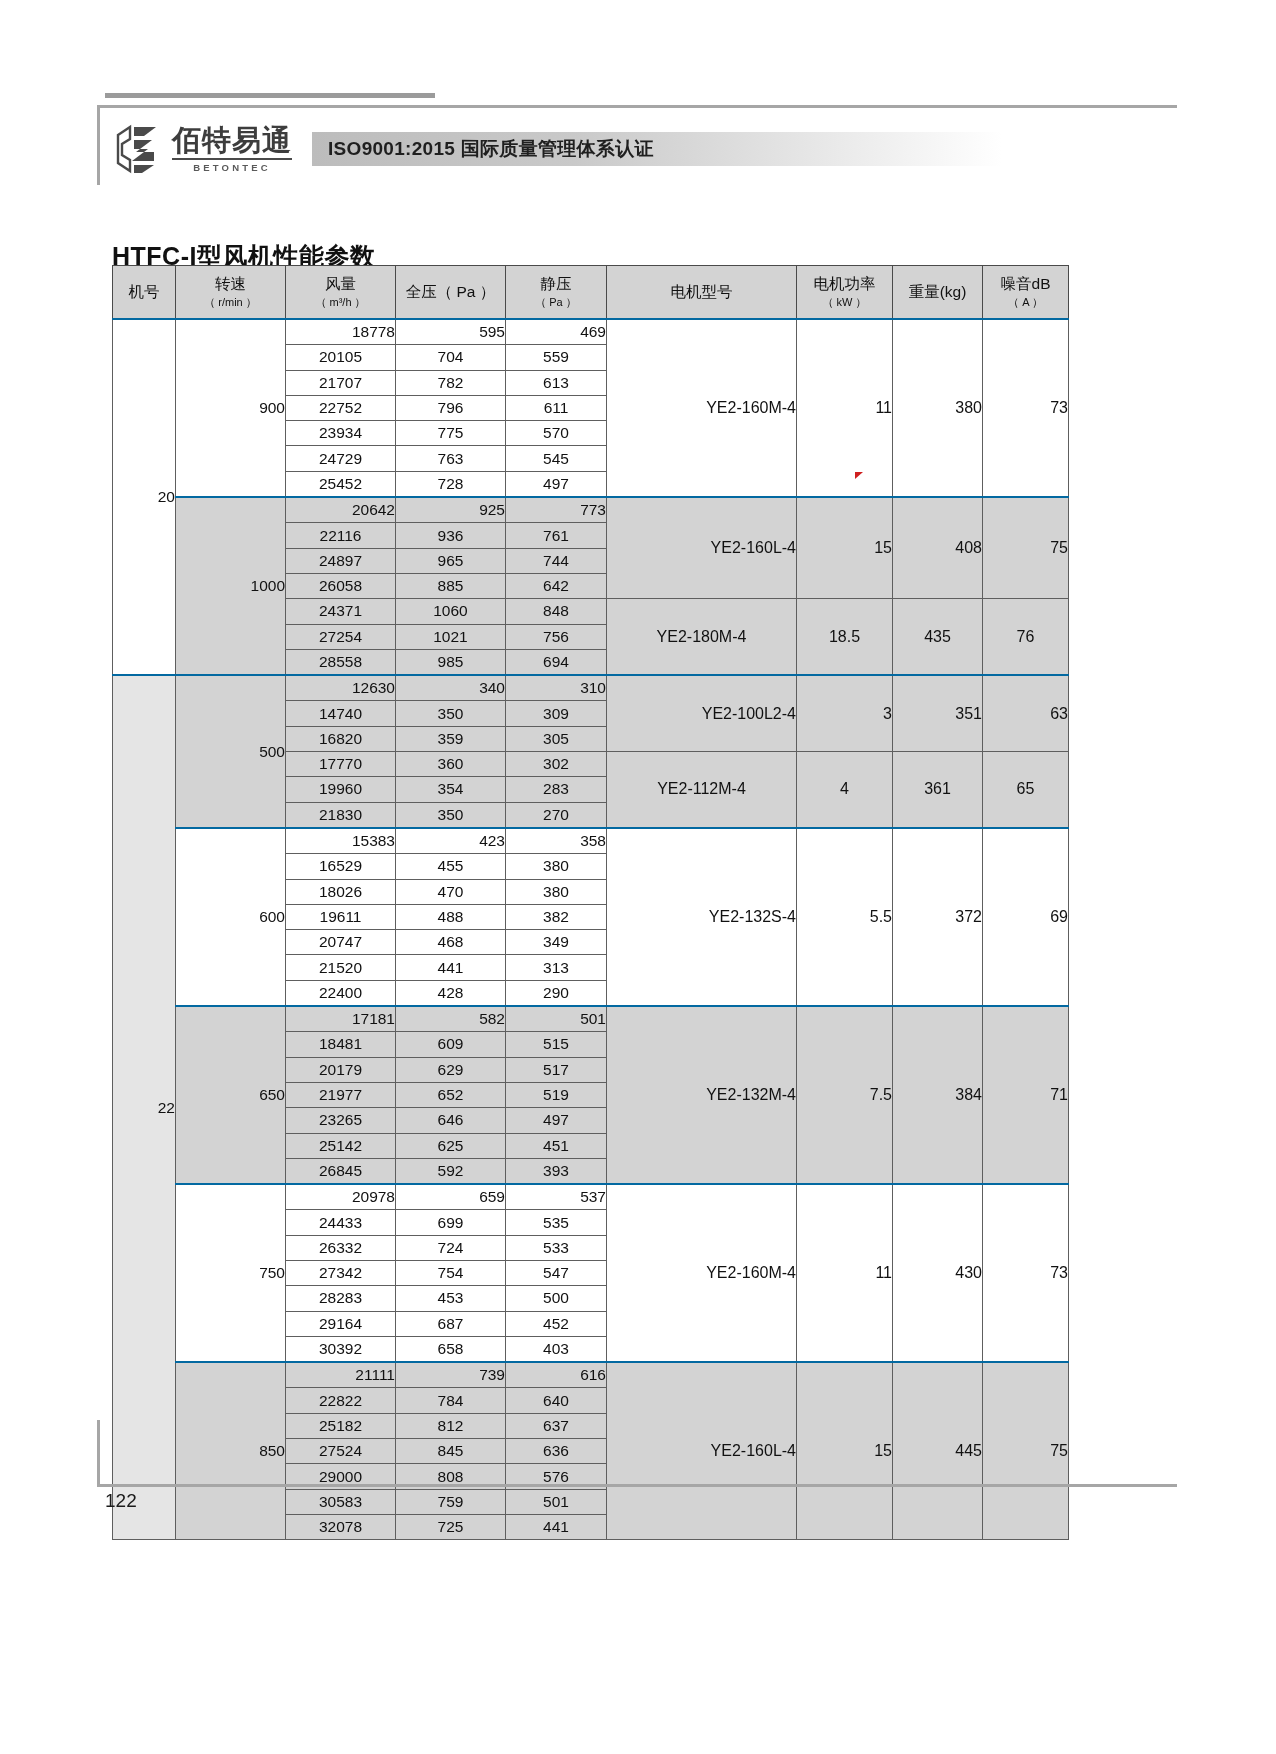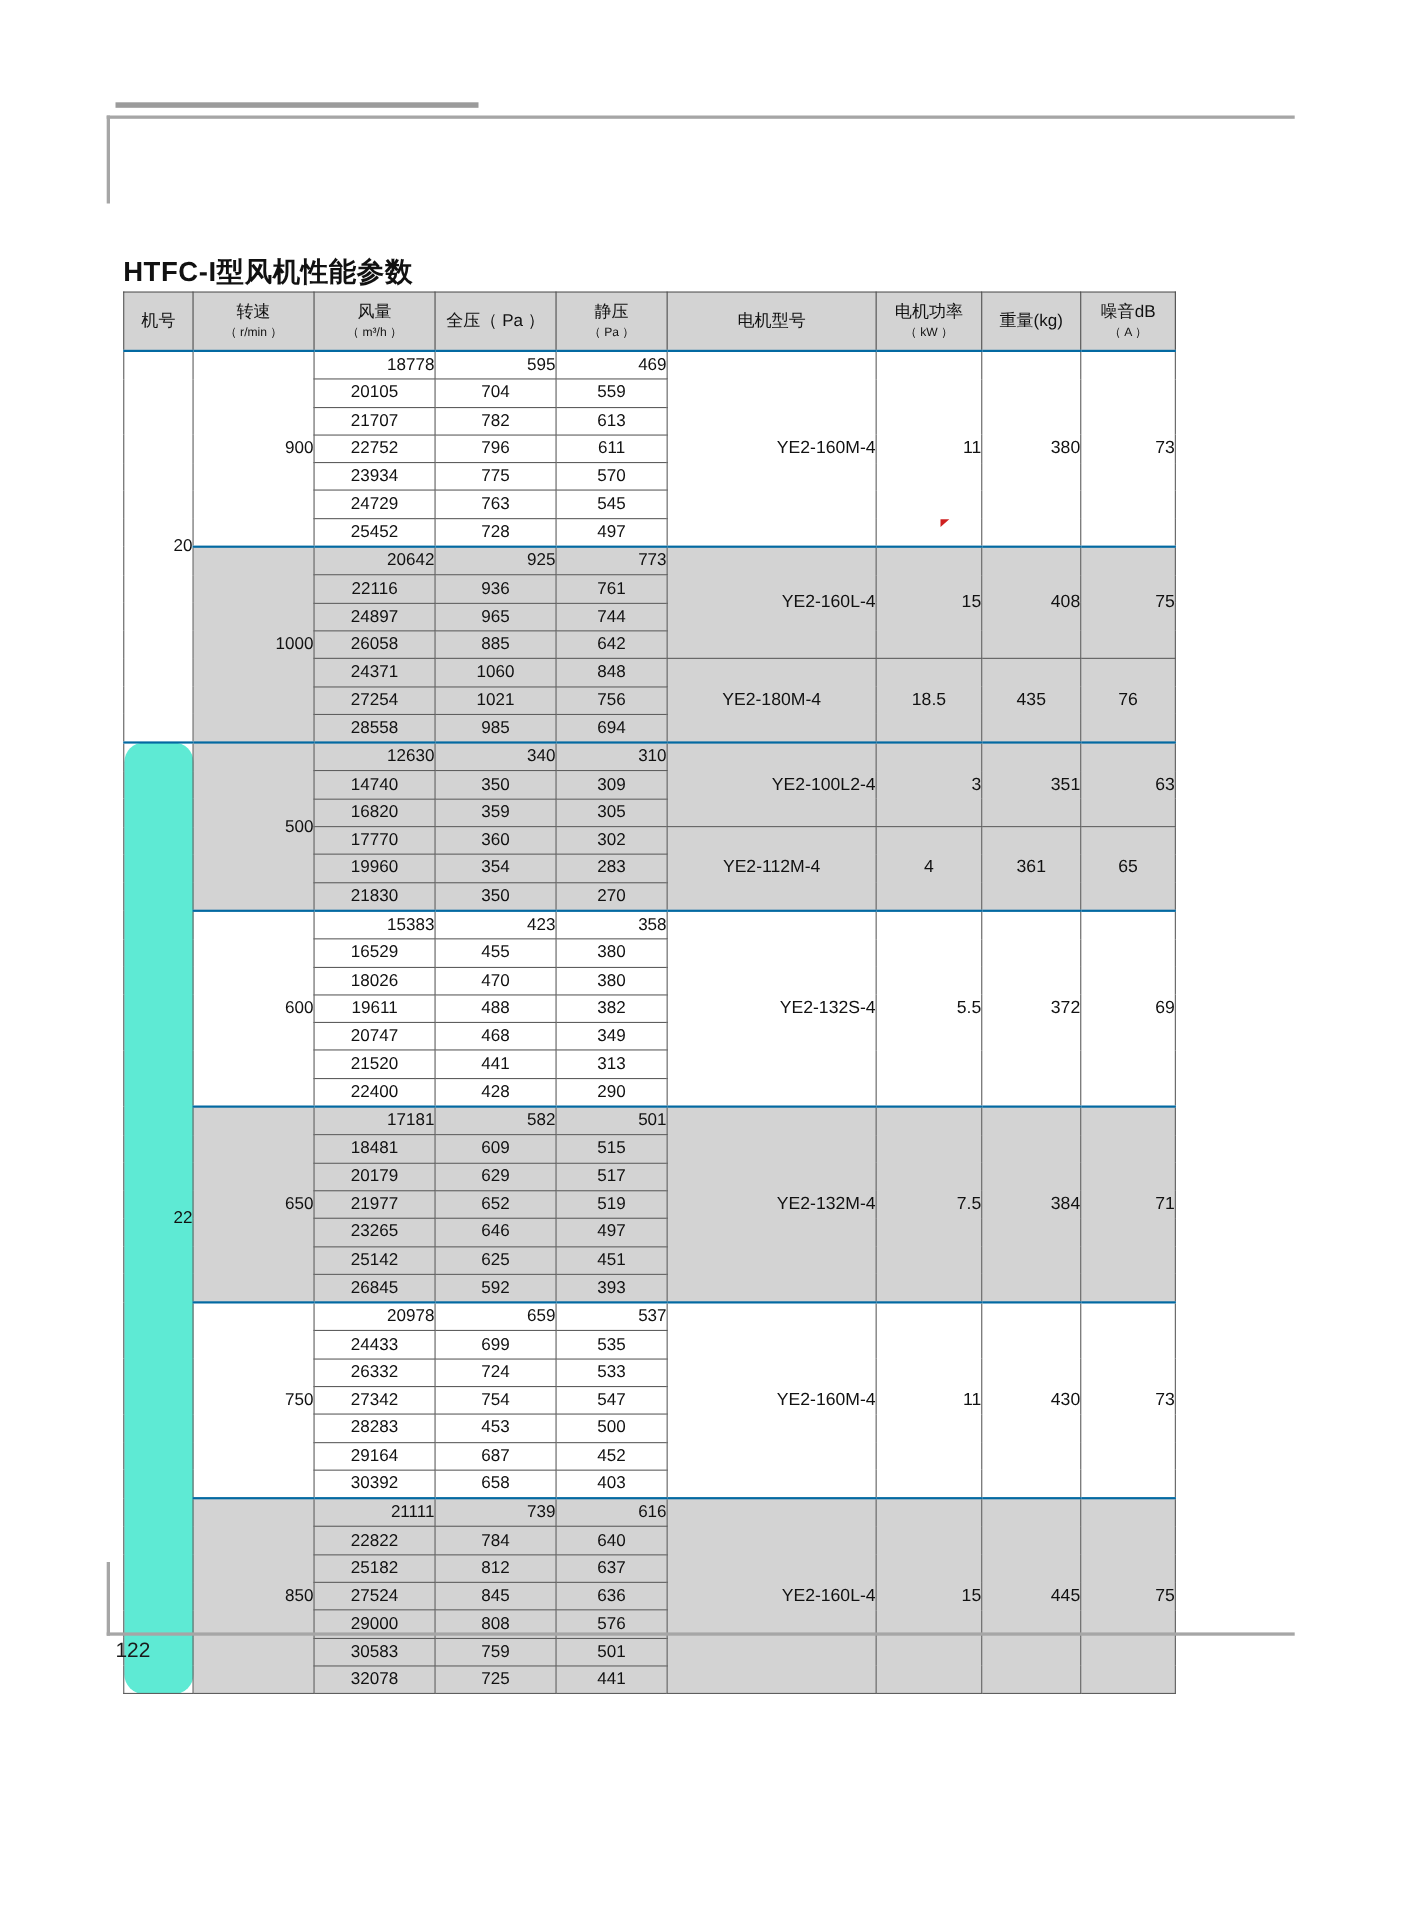--- a/index.html
+++ b/index.html
@@ -96,21 +96,21 @@
     font-size: 19px;
     font-weight: bold;
     color: #1f1f1f;
     letter-spacing: 0.3px;
   }
 
   
   .section-title {
     position: absolute;
     left: 112px;
-    top: 230px;
+    top: 240px;
     font-size: 25px;
     font-weight: bold;
     letter-spacing: 0.5px;
     color: #111111;
   }
 
   
   .spec-table-wrap {
     position: absolute;
     left: 112px;
@@ -221,20 +221,35 @@
 </style>
 </head>
 <body>
 
 <div class="page-frame">
 
   <div class="rule-top-short"></div>
   <div class="rule-top-long"></div>
   <div class="rule-left-vert"></div>
 
+  <div class="brand-row">
+    <div class="logo-mark">
+      <svg width="56" height="56" viewBox="0 0 56 56">
+        <polygon points="8,14 20,6 20,18 12,23 12,34 20,39 20,50 8,42" fill="none" stroke="#4a4a4a" stroke-width="2.4"></polygon>
+        <polygon points="24,6 46,6 34,15 24,15" fill="#4a4a4a"></polygon>
+        <polygon points="24,19 42,19 26,31 44,31 44,40 22,40 38,28 24,28" fill="#4a4a4a"></polygon>
+        <polygon points="24,44 44,44 32,52 24,52" fill="#4a4a4a"></polygon>
+      </svg>
+    </div>
+    <div class="logo-wordmark">
+      <div class="logo-cn">佰特易通</div>
+      <div class="logo-en">BETONTEC</div>
+    </div>
+    <div class="iso-banner">ISO9001:2015 国际质量管理体系认证</div>
+  </div>
 
   <div class="section-title">HTFC-I型风机性能参数</div>
 
   <div class="spec-table-wrap">
     <table class="spec">
       <colgroup>
         <col class="c-machine">
           <col class="c-speed">
           <col class="c-flow">
           <col class="c-total">
@@ -337,21 +352,21 @@
             <td>27254</td>
             <td>1021</td>
             <td>756</td>
           </tr>
           <tr class="shaded">
             <td>28558</td>
             <td>985</td>
             <td>694</td>
           </tr>
           <tr class="shaded grp-start">
-            <td class="machine-cell grp-top" rowspan="34" style="background: #5eead4; border-radius: 18px;">22</td>
+            <td class="machine-cell grp-top" rowspan="34" style="background: #e5e5e5;">22</td>
             <td rowspan="6" class="grp-top">500</td>
             <td>12630</td>
             <td>340</td>
             <td>310</td>
             <td class="motor-cell grp-top" rowspan="3">YE2-100L2-4</td>
             <td class="power-cell grp-top" rowspan="3">3</td>
             <td class="weight-cell grp-top" rowspan="3">351</td>
             <td class="noise-cell grp-top" rowspan="3">63</td>
           </tr>
           <tr class="shaded">

